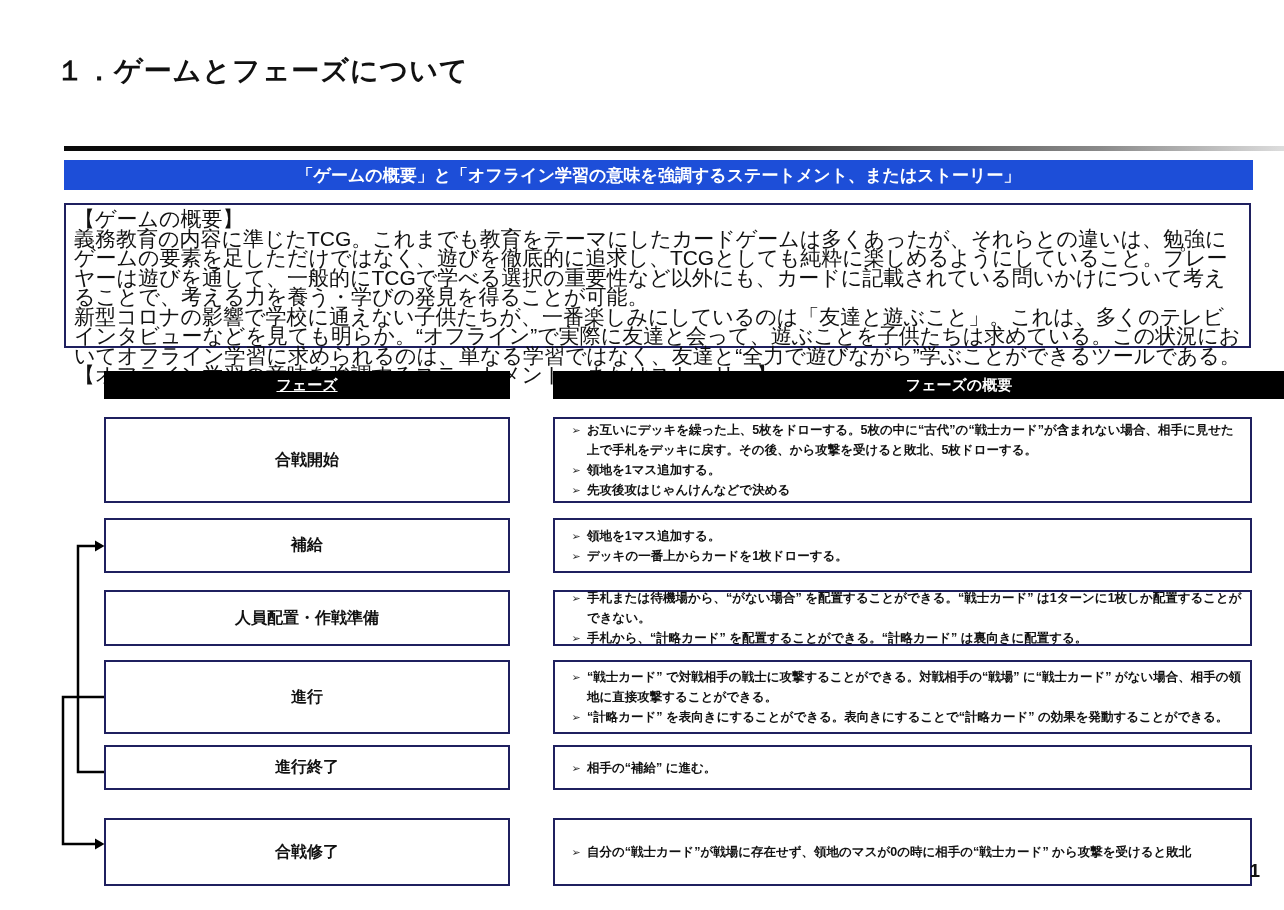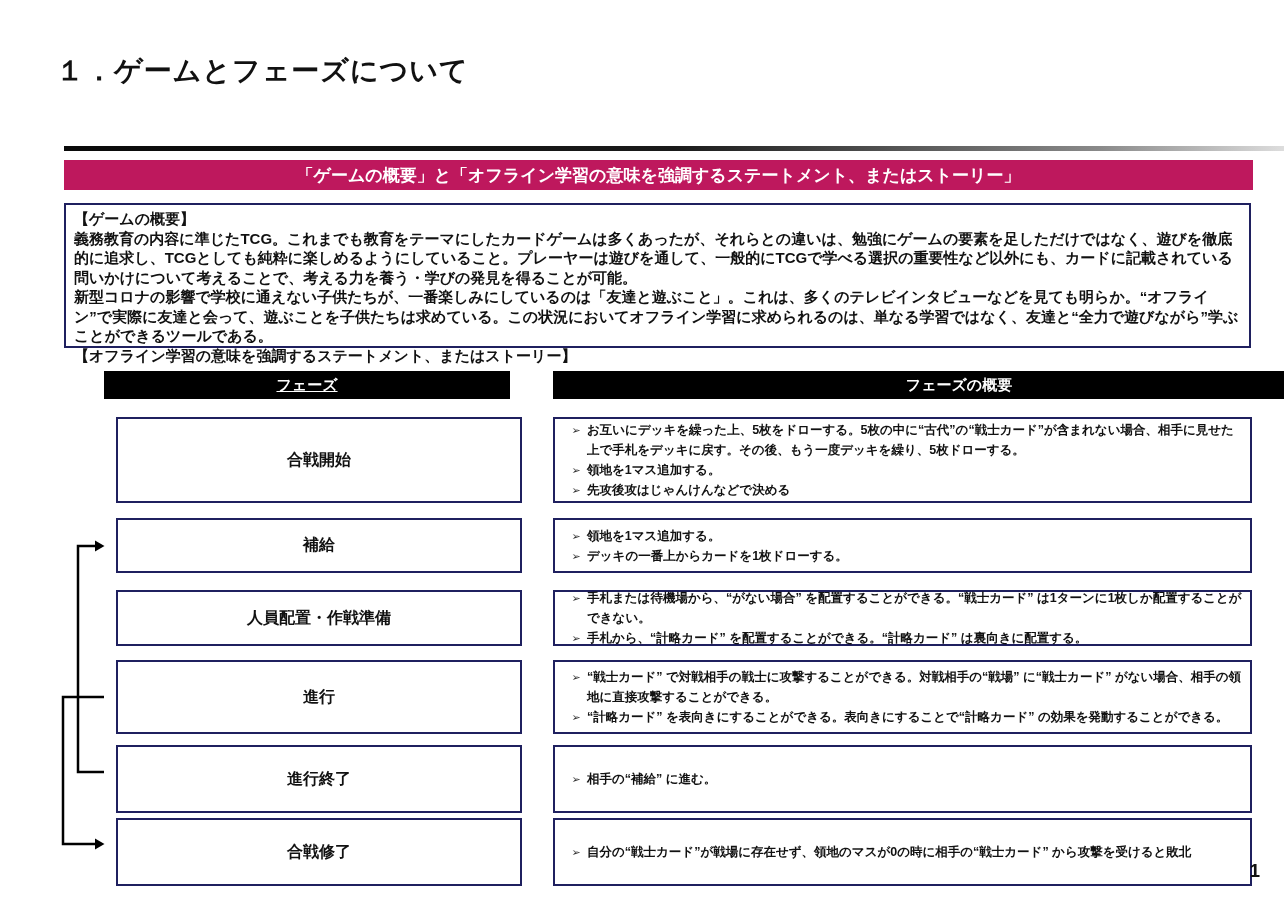--- a/index.html
+++ b/index.html
@@ -19,55 +19,55 @@
     font-size:28px;font-weight:bold;letter-spacing:1px;font-family:Liberation Serif, serif;
   }
 
   .divider-rule{
     left:64px;top:146px;width:1220px;height:5px;
     background:linear-gradient(90deg,#0a0a0a 0%,#1a1a1a 50%,#8a8a8a 85%,#dddddd 100%);
   }
 
   .banner{
     left:64px;top:160px;width:1189px;height:30px;
-    background:#be185d;color:#ffffff;
+    background:#1d4ed8;color:#ffffff;
     display:flex;align-items:center;justify-content:center;
     font-size:17px;font-weight:bold;
   }
 
   .overview-box{
     left:64px;top:203px;width:1187px;height:145px;
     border:2px solid var(--navy);background:#ffffff;
     padding:4px 8px;
-    font-size:15px;font-weight:bold;line-height:19.5px;
+    font-size:21px;font-weight:normal;line-height:19.5px;
   }
 
   .th{
     background:#000000;color:#ffffff;height:28px;top:371px;
     display:flex;align-items:center;justify-content:center;
     font-size:15px;font-weight:bold;
   }
   .th-phase{left:104px;width:406px;text-decoration:underline;}
   .th-desc{left:553px;width:812px;}
 
   .phase-box{
-    left:116px;width:406px;border:2px solid var(--navy);background:#ffffff;
+    left:104px;width:406px;border:2px solid var(--navy);background:#ffffff;
     display:flex;align-items:center;justify-content:center;
     font-size:16px;font-weight:bold;
   }
   .desc-box{
     left:553px;width:699px;border:2px solid var(--navy);background:#ffffff;
     display:flex;align-items:center;
     padding:2px 6px 2px 10px;
   }
   .r1{top:417px;height:86px;}
   .r2{top:518px;height:55px;}
   .r3{top:590px;height:56px;}
   .r4{top:660px;height:74px;}
-  .r5{top:745px;height:68px;}
+  .r5{top:745px;height:45px;}
   .r6{top:818px;height:68px;}
 
   ul.bullets{list-style:none;margin:0;padding:0;width:100%;
     font-size:12.5px;font-weight:bold;line-height:20px;}
   ul.bullets li{display:flex;align-items:flex-start;}
   .bullet-marker{flex:0 0 22px;text-align:center;font-size:11px;line-height:20px;color:#333;}
   .bullet-text{flex:1;}
 
   .flow-svg{left:0;top:0;pointer-events:none;}
   .flow-svg polyline{fill:none;stroke:#000000;stroke-width:2.5;}
@@ -97,21 +97,21 @@
 </div>
 
 <div class="abs th th-phase">フェーズ</div>
 <div class="abs th th-desc">フェーズの概要</div>
 
 <div class="abs phase-box r1">合戦開始</div>
 <div class="abs desc-box r1">
   <ul class="bullets">
     <li>
         <span class="bullet-marker">➢</span>
-        <span class="bullet-text">お互いにデッキを繰った上、5枚をドローする。5枚の中に“古代”の“戦士カード”が含まれない場合、相手に見せた上で手札をデッキに戻す。その後、もう一度デッキを繰り、5枚ドローする。</span>
+        <span class="bullet-text">お互いにデッキを繰った上、5枚をドローする。5枚の中に“古代”の“戦士カード”が含まれない場合、相手に見せた上で手札をデッキに戻す。その後、から攻撃を受けると敗北、5枚ドローする。</span>
       </li>
     <li>
         <span class="bullet-marker">➢</span>
         <span class="bullet-text">領地を1マス追加する。</span>
       </li>
     <li>
         <span class="bullet-marker">➢</span>
         <span class="bullet-text">先攻後攻はじゃんけんなどで決める</span>
       </li>
   </ul>

